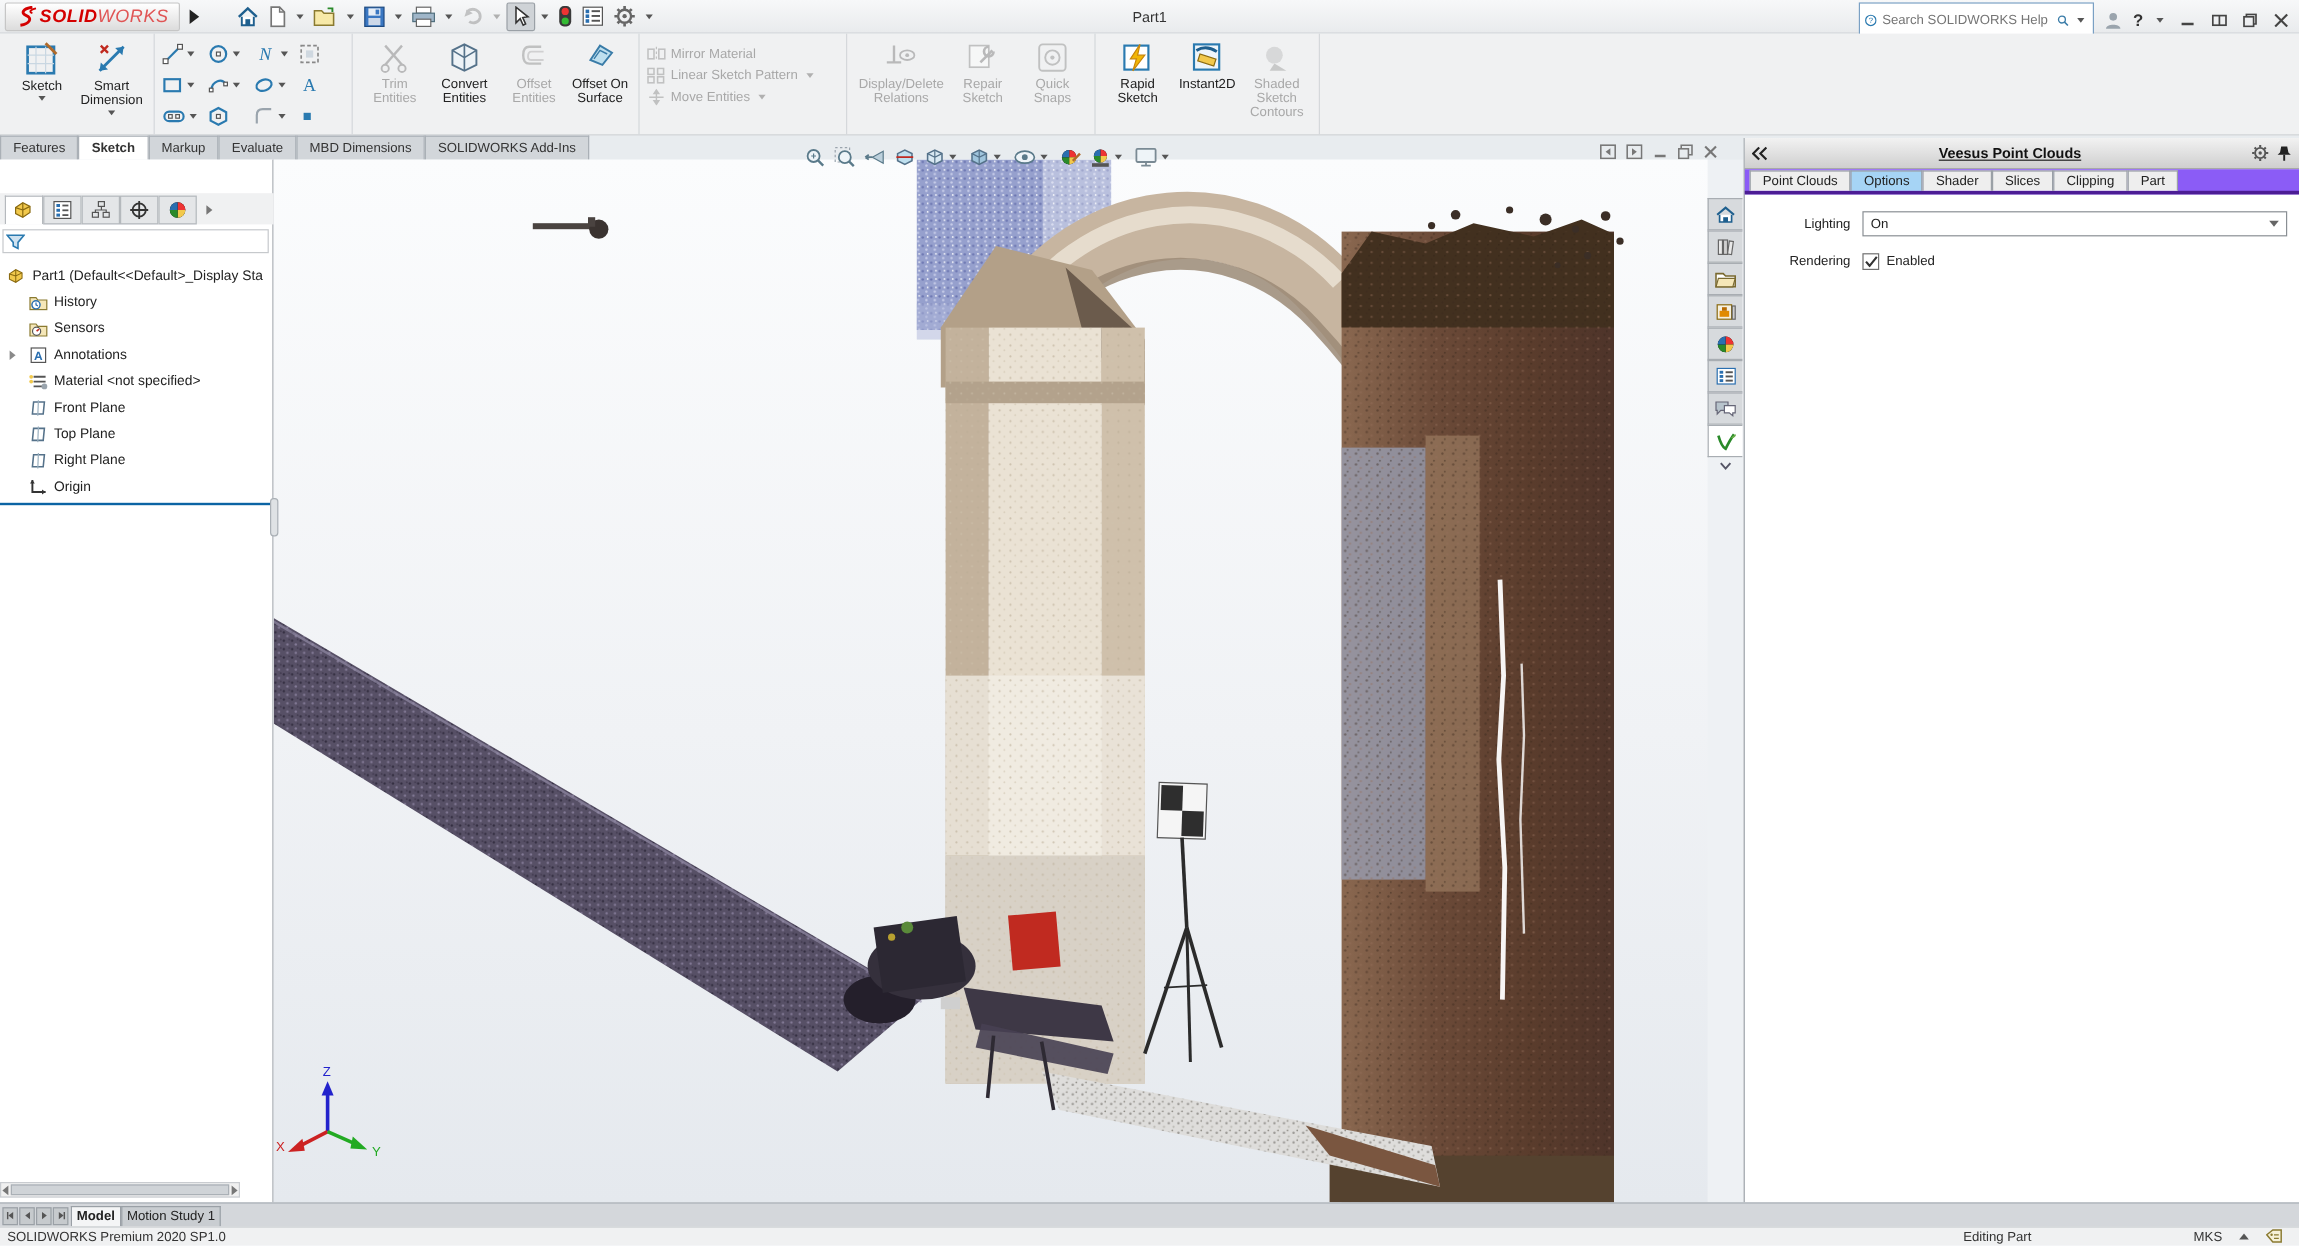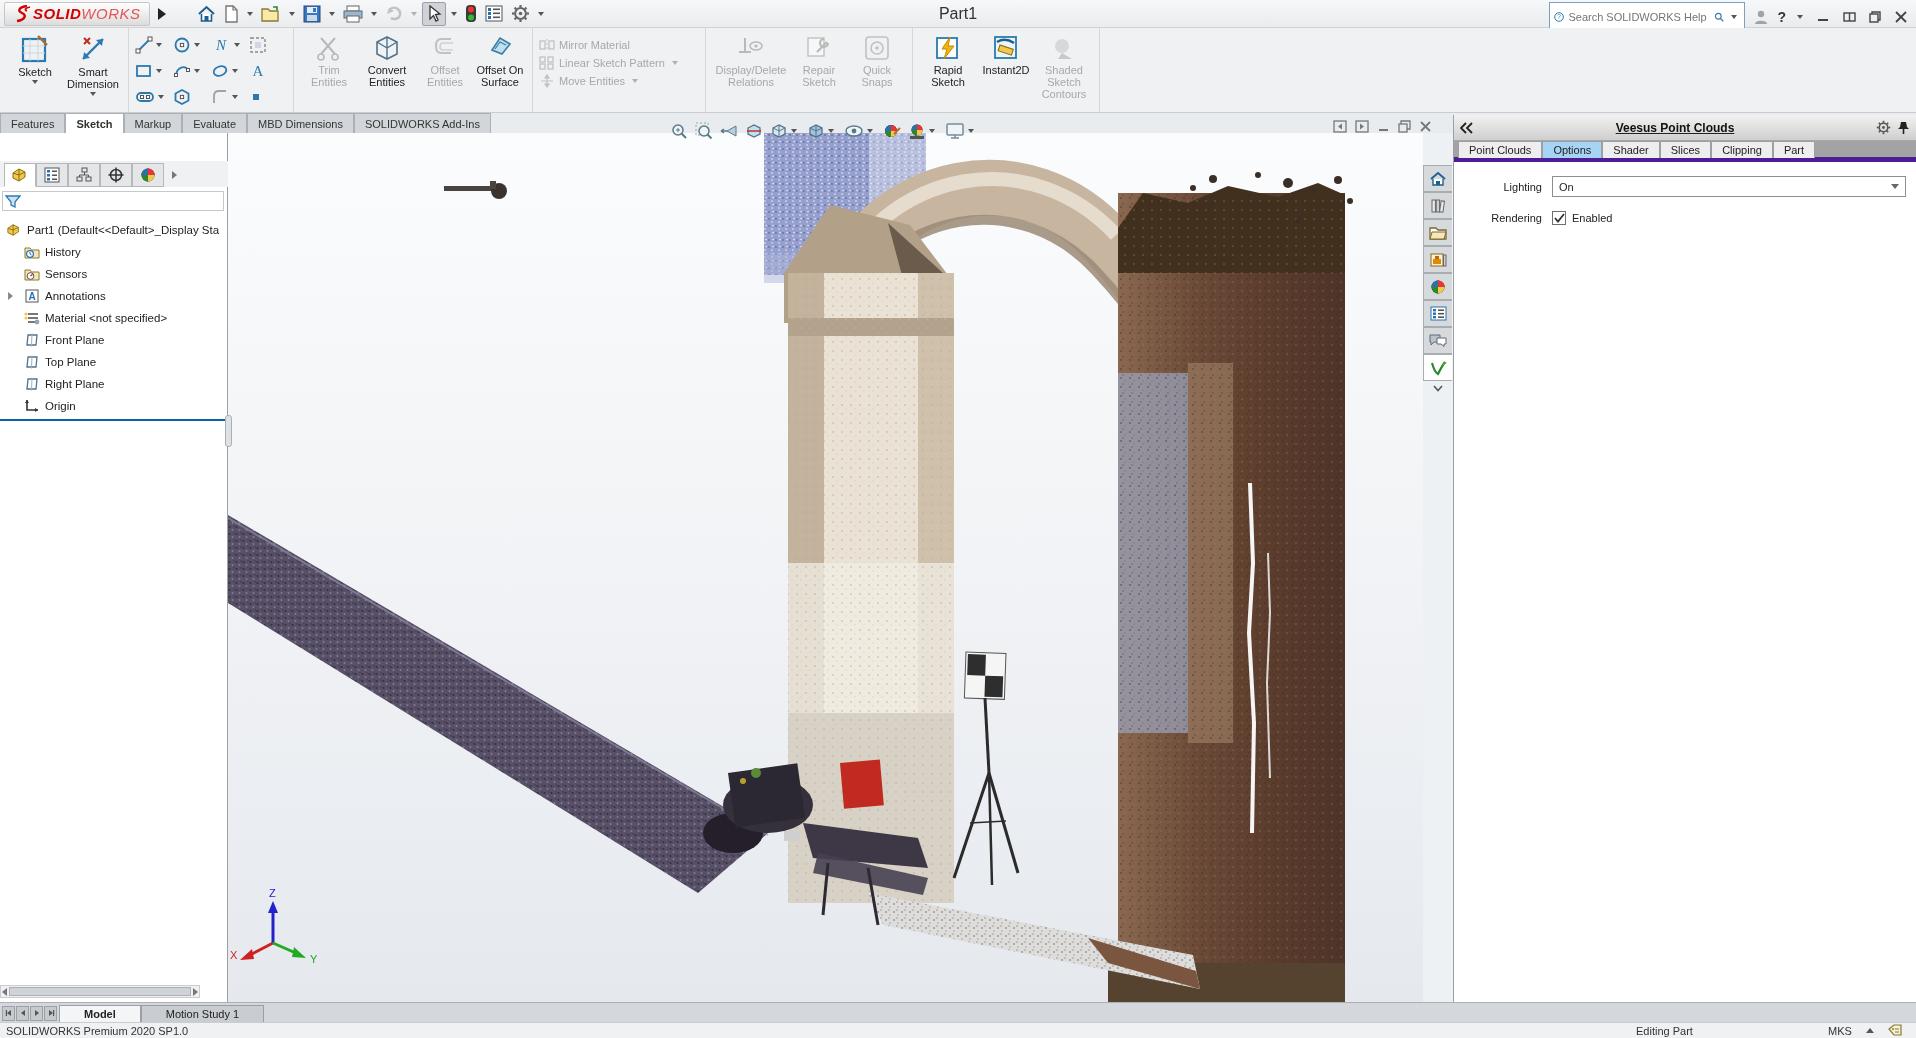--- a/index.html
+++ b/index.html
@@ -12,21 +12,21 @@
   .logo { display:flex; align-items:center; height:24px; margin-left:4px; padding:0 8px;
     background:linear-gradient(#ffffff,#dcdcdc); border:1px solid #c6c6c6; border-radius:2px; }
   .logo-text { font-style:italic; font-weight:bold; font-size:15px; color:#d40000; letter-spacing:.5px; }
   .logo-text .lt2 { font-weight:normal; color:#e05555; }
   .logo-flyout { width:0; height:0; border-top:6px solid transparent; border-bottom:6px solid transparent; border-left:8px solid #222; margin-left:8px; }
   .qat { display:flex; align-items:center; gap:2px; margin-left:28px; }
   .qbtn { display:flex; align-items:center; height:24px; padding:0 3px; border-radius:2px; }
   .qbtn.pressed { background:#cfd3d7; border:1px solid #9aa0a6; }
   .dd { width:0; height:0; border-left:3px solid transparent; border-right:3px solid transparent; border-top:4px solid #555; margin:0 3px; }
   .dd.dis { border-top-color:#b0b0b0; }
-  .title-center { position:absolute; left:0; right:0; text-align:center; font-size:16px; color:#333; pointer-events:none; }
+  .title-center { position:absolute; left:0; right:0; text-align:center; font-size:12px; color:#333; pointer-events:none; }
   .tb-right { position:absolute; right:6px; top:2px; display:flex; align-items:center; gap:8px; }
   .searchbox { display:flex; align-items:center; width:196px; height:22px; background:#fff;
     border:1px solid #7aa0c4; padding:14px 4px; gap:4px; }
   .searchbox input { border:none; outline:none; flex:1; font-size:11px; color:#555; font-family:"Liberation Sans",sans-serif; background:transparent; }
   .help-glyph { font-weight:bold; font-size:14px; color:#333; }
   .winbtn { display:flex; align-items:center; justify-content:center; width:18px; height:18px; color:#444; }
 
   
   .ribbon { position:absolute; left:0; top:28px; width:1916px; height:85px; background:#f0f1f2; border-bottom:1px solid #c9ccd0; display:flex; }
   .rgroup { display:flex; align-items:flex-start; padding:4px 6px; border-right:1px solid #d5d8db; }
@@ -69,35 +69,35 @@
   .winctrl { position:absolute; left:1333px; top:120px; display:flex; align-items:center; gap:8px; z-index:6; color:#555; }
 
   
   .tpstrip { position:absolute; left:1423px; top:165px; width:30px; z-index:4; }
   .tpicon { width:29px; height:27px; background:#d7dadd; border:1px solid #a8adb2; border-right:none; display:flex; align-items:center; justify-content:center; margin-bottom:0px; }
   .tpicon.active { background:#ffffff; }
   .tpchevron { width:29px; height:14px; display:flex; align-items:center; justify-content:center; }
   .taskpane { position:absolute; left:1453px; top:115px; width:463px; height:887px; background:#ffffff; border-left:1px solid #9aa0a6; }
   .tp-header { height:26px; background:linear-gradient(#f2f2f2,#cfcfcf); border-bottom:1px solid #a8a8a8; display:flex; align-items:center; padding:0 6px;text-decoration:underline; }
   .tp-title { flex:1; text-align:center; font-weight:bold; font-size:12px; color:#111; }
-  .tp-tabs { height:21px; display:flex; align-items:flex-start; border-bottom:5px solid #4c1d95; background:#a3a3a3; padding-left:4px; }
+  .tp-tabs { height:21px; display:flex; align-items:center; border-bottom:3px solid #4c1d95; background:#8b5cf6; padding-left:4px; }
   .tptab { padding:2px 10px; border:1px solid #9aa0a6; border-bottom:none; background:#eeeeee; color:#222; }
   .tptab.active { background:#a6d4f5; font-weight:normal; }
   .tp-body { padding:14px 10px 0 10px; }
   .form-row { display:flex; align-items:center; margin-bottom:14px; }
   .form-label { width:78px; text-align:right; margin-right:10px; color:#222; }
   .selectbox { flex:1; height:21px; border:1px solid #8a8f94; background:#fff; display:flex; align-items:center; padding:0 6px; color:#222; position:relative; }
   .selectbox .chev { position:absolute; right:6px; width:0; height:0; border-left:4px solid transparent; border-right:4px solid transparent; border-top:5px solid #666; }
   .checkbox { width:14px; height:14px; border:1px solid #707070; background:#fff; display:flex; align-items:center; justify-content:center; margin-right:6px; }
 
   
   .modeltabs { position:absolute; left:0; top:1002px; width:1916px; height:20px; background:#d4d7db; border-top:1px solid #aab0b6; display:flex; align-items:flex-end; }
   .navbtns { display:flex; align-items:center; height:18px; margin:0 2px; gap:1px; }
   .navbtn { width:13px; height:15px; background:#c6cacd; border:1px solid #9aa0a6; display:flex; align-items:center; justify-content:center; }
-  .mtab { padding:2px 24px; background:#c9cdd1; border:1px solid #9aa0a6; border-bottom:none;margin-top:32px; }
+  .mtab { padding:2px 4px; background:#c9cdd1; border:1px solid #9aa0a6; border-bottom:none;margin-top:32px; }
   .mtab.active { background:#f4f5f6; font-weight:bold; }
   .statusbar { position:absolute; left:0; top:1022px; width:1916px; height:16px; background:#f0f1f2; border-top:1px solid #c9ccd0; display:flex; align-items:center; color:#333; }
   .status-left { margin-left:6px; }
   .status-mode { position:absolute; left:1636px; }
   .status-units { position:absolute; left:1828px; display:flex; align-items:center; gap:14px; }
   .tri-up { width:0;height:0;border-left:4px solid transparent;border-right:4px solid transparent;border-bottom:5px solid #555; }
 
   svg { display:block; }
   .dis-svg { opacity:.45; filter:grayscale(1); }
 </style>

